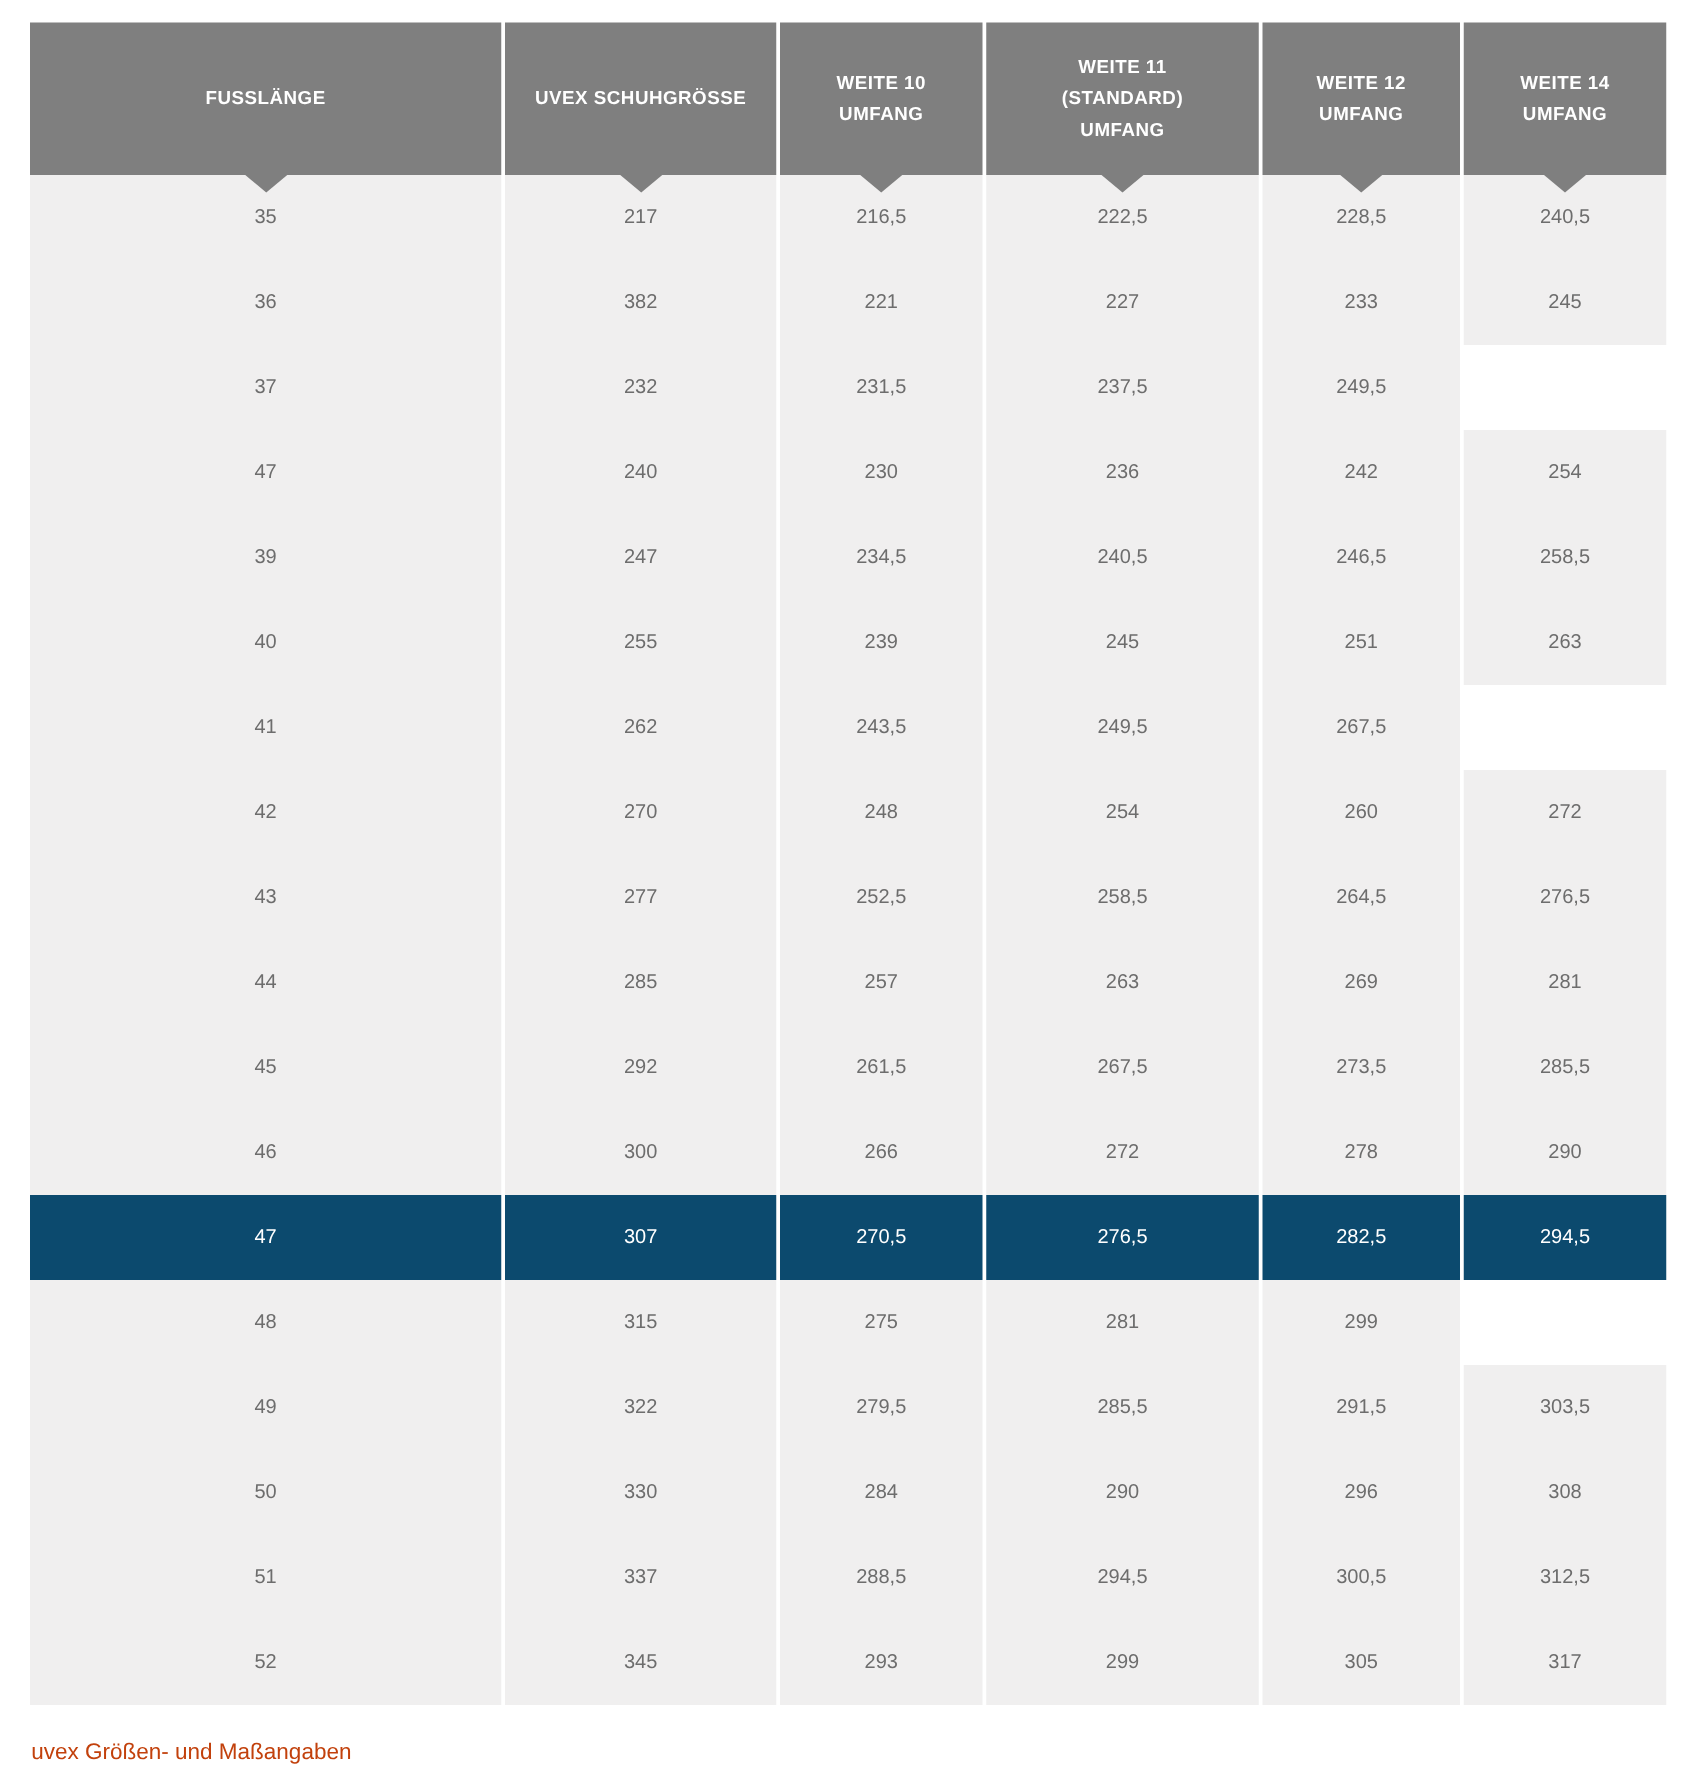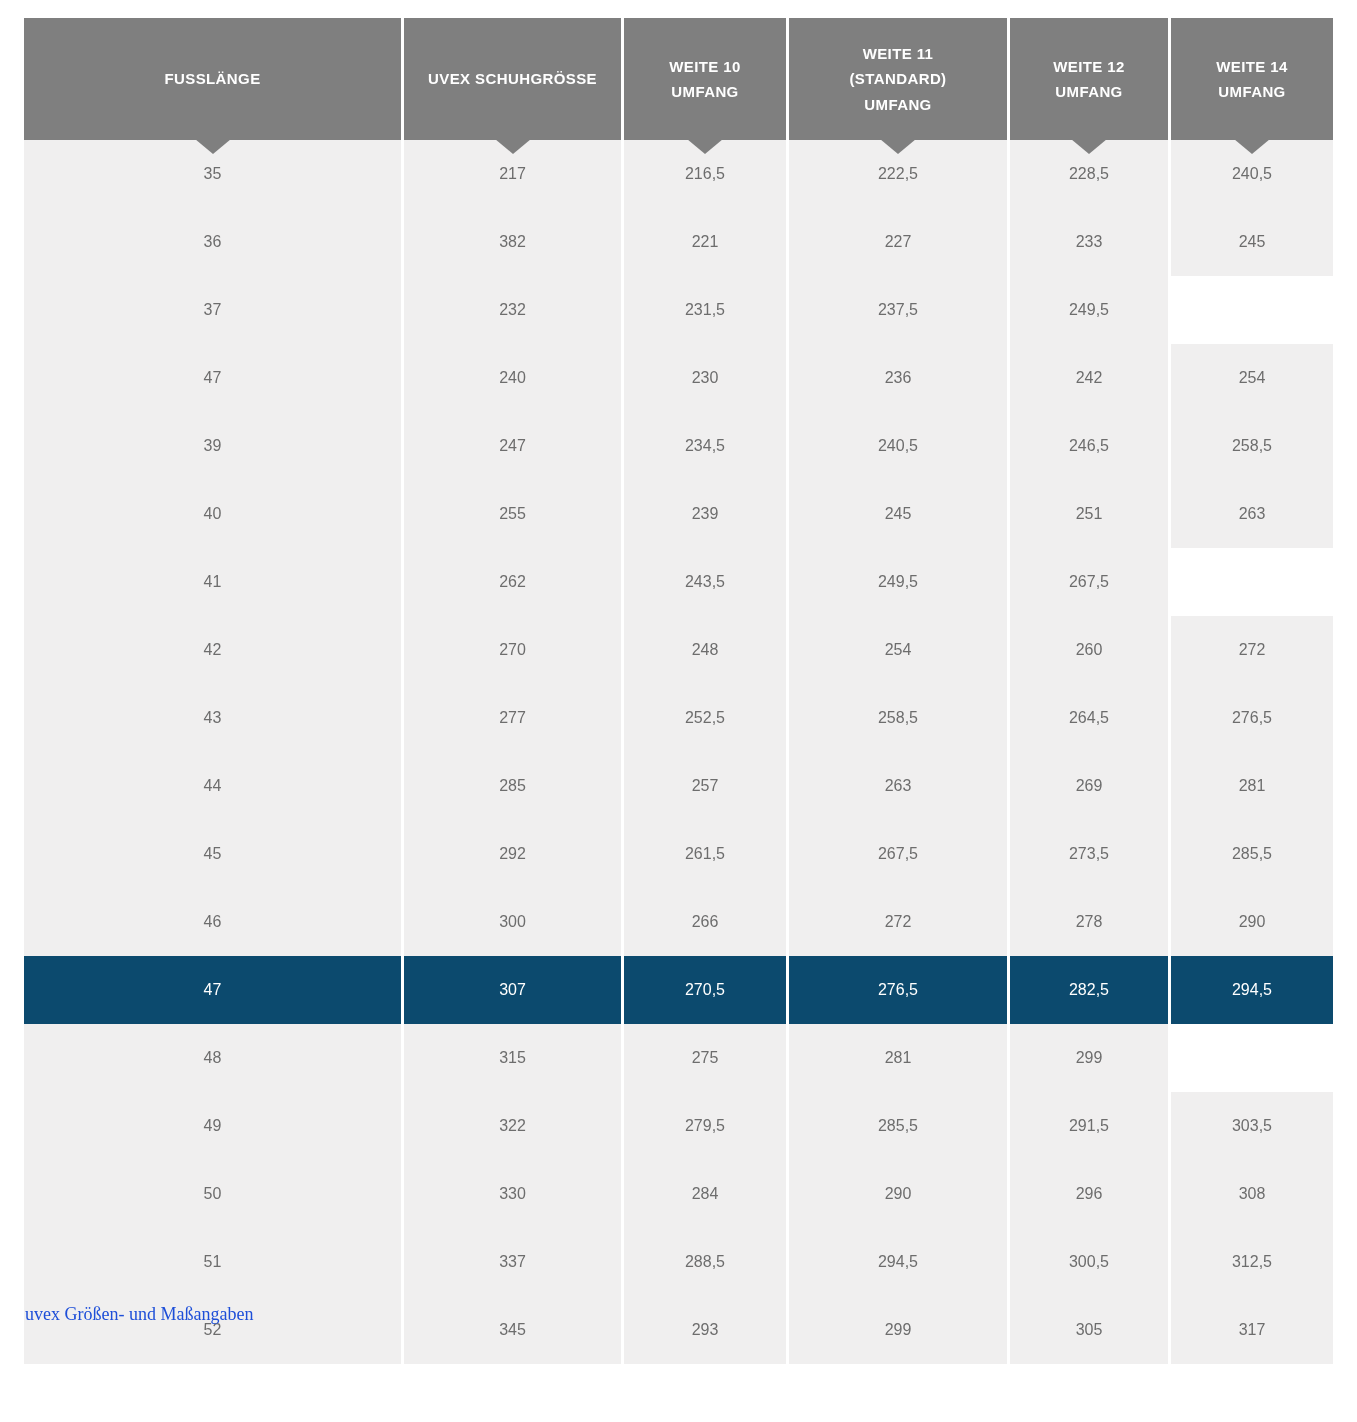--- a/index.html
+++ b/index.html
@@ -64,24 +64,23 @@
     font-size: 16px;
     color: #6d6d6d;
   }
   .row.highlight .cell {
     background: #0c4a6e;
     color: #ffffff;
   }
   .caption {
     position: absolute;
     left: 25px;
-    top: 1304px;
+    top: 1391px;
     font-size: 18px;
-    color: #1d4ed8;
-    font-family: Liberation Serif, serif;
+    color: #c2410c;
   }
 </style>
 </head>
 <body>
 
 <div class="page">
   <div class="table-wrap">
 
     <div class="grid-row thead">
       <div class="th">

